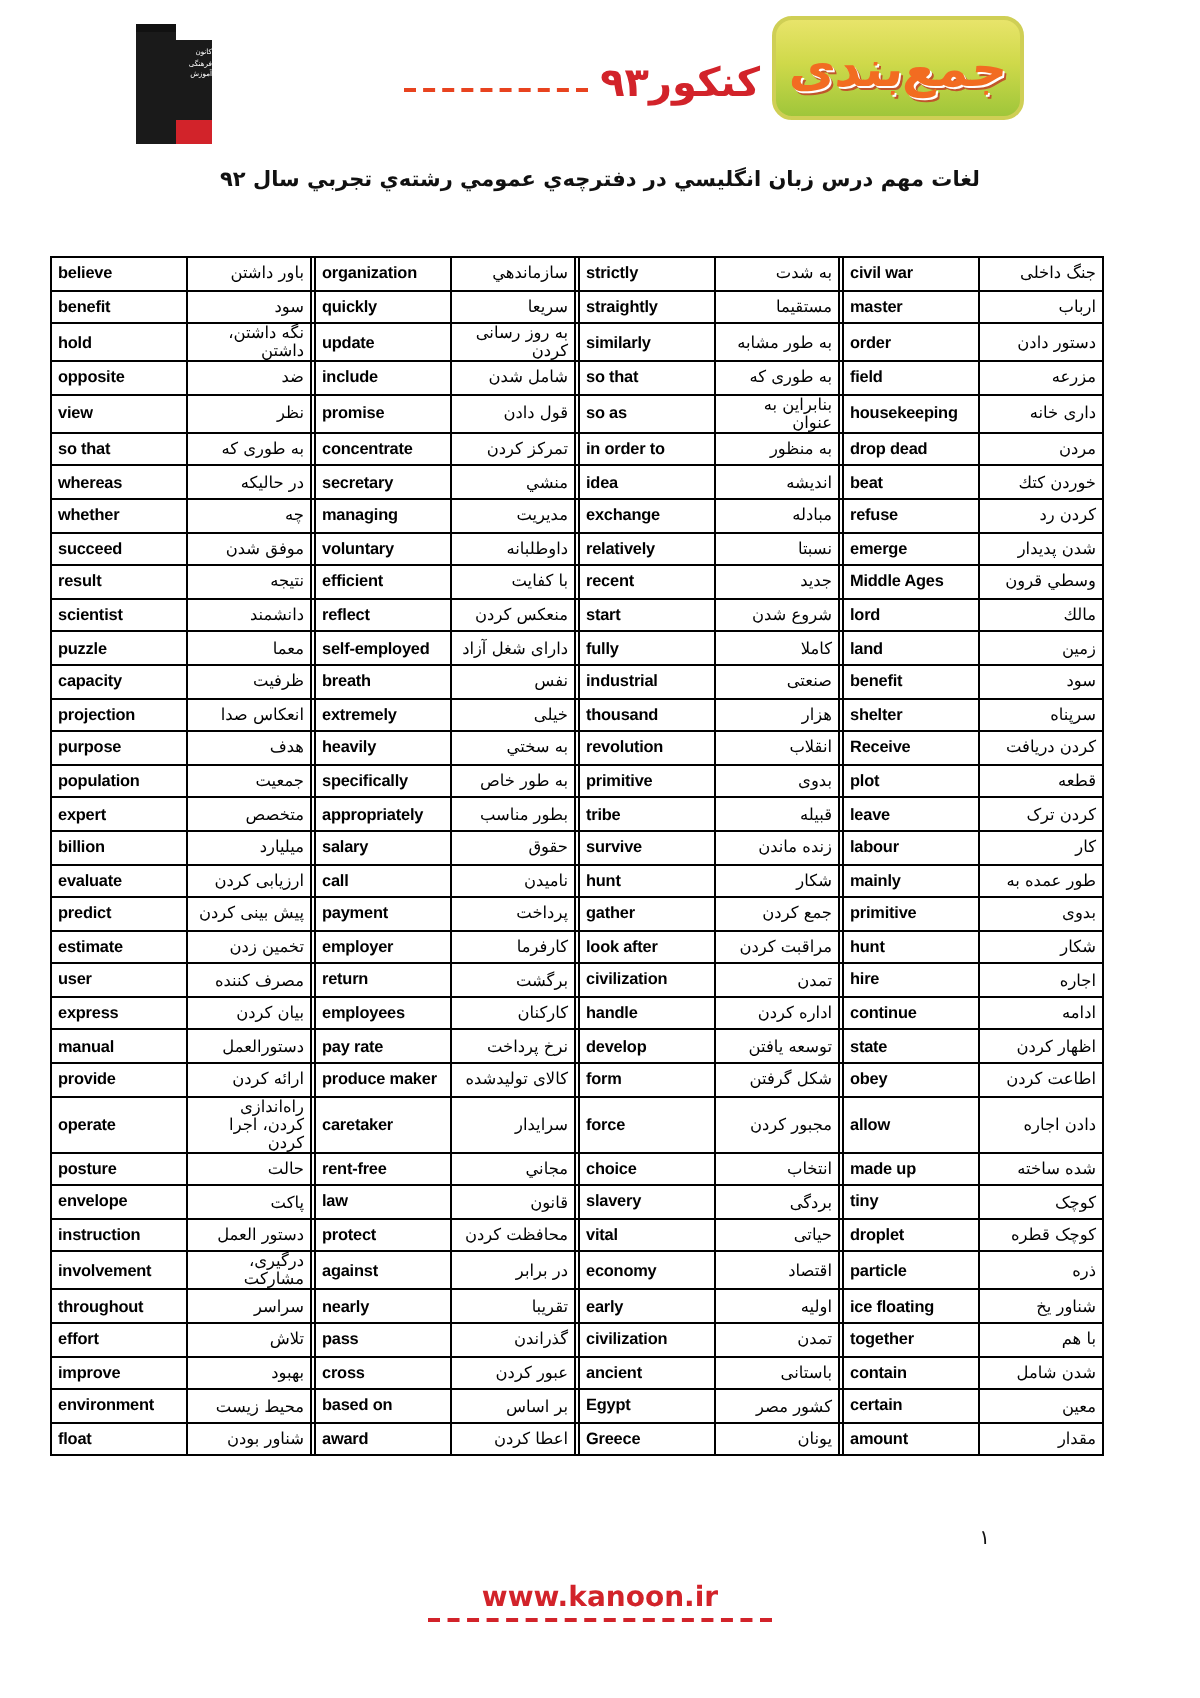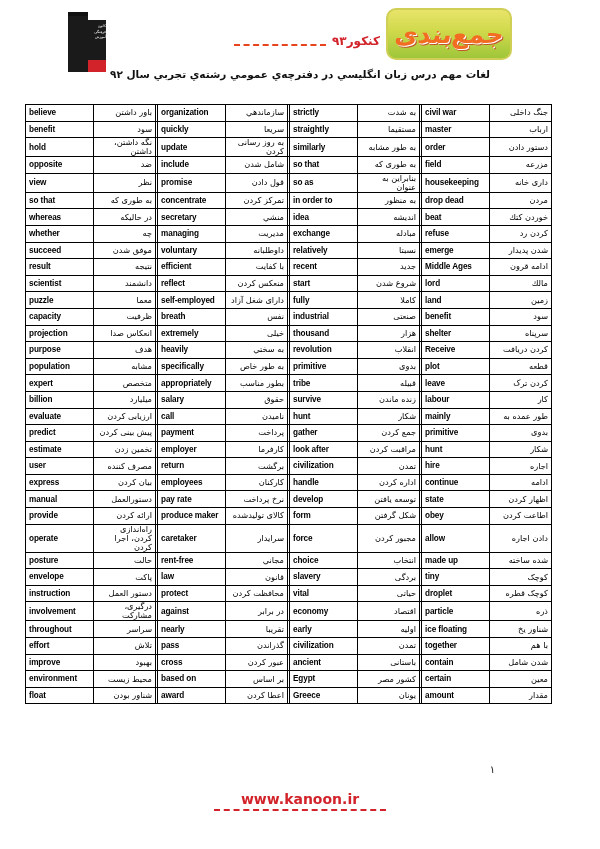--- a/index.html
+++ b/index.html
@@ -76,21 +76,21 @@
   }
   .dashed-rule {
     width: 92px;
     height: 0;
     border-top: 2px dashed #e8431f;
     margin-right: 6px;
     margin-top: 22px;
   }
   .konkoor-year {
     font-family: "DejaVu Sans", sans-serif;
-    font-size: 12px;
+    font-size: 20px;
     font-weight: bold;
     color: #d2232a;
     direction: rtl;
     margin-top: 14px;
     margin-right: 6px;
     white-space: nowrap;
     text-align: right;
   }
   .jambandi-badge {
     width: 122px;
@@ -112,34 +112,34 @@
     text-shadow: 1px 1px 0 #ffffff, 2px 2px 0 #c0562a;
     letter-spacing: -1px;
     transform: skewX(-6deg);
     white-space: nowrap;
   }
 
   .sheet-title {
     position: absolute;
     left: 0;
     right: 0;
-    top: 68px;
+    top: 84px;
     text-align: center;
     direction: rtl;
     font-family: "DejaVu Sans", sans-serif;
     font-size: 10.5px;
     font-weight: bold;
     color: #111;
   }
 
   
   .table-area {
     position: absolute;
     left: 25px;
-    top: 104px;
+    top: 128px;
     width: 494px;
   }
   table.vocab {
     border-collapse: collapse;
     width: 100%;
     table-layout: fixed;
   }
   table.vocab td {
     border: 1px solid #000000;
     padding: 0 3px;
@@ -370,21 +370,21 @@
           <td class="en">result</td>
           <td class="fa">نتیجه</td>
           <td class="gap"></td>
           <td class="en">efficient</td>
           <td class="fa">با کفایت</td>
           <td class="gap"></td>
           <td class="en">recent</td>
           <td class="fa">جدید</td>
           <td class="gap"></td>
           <td class="en">Middle Ages</td>
-          <td class="fa">ادامه قرون</td>
+          <td class="fa">وسطي قرون</td>
         </tr>
         <tr>
           <td class="en">scientist</td>
           <td class="fa">دانشمند</td>
           <td class="gap"></td>
           <td class="en">reflect</td>
           <td class="fa">منعکس کردن</td>
           <td class="gap"></td>
           <td class="en">start</td>
           <td class="fa">شروع شدن</td>
@@ -439,21 +439,21 @@
           <td class="fa">به سختي</td>
           <td class="gap"></td>
           <td class="en">revolution</td>
           <td class="fa">انقلاب</td>
           <td class="gap"></td>
           <td class="en">Receive</td>
           <td class="fa">کردن دریافت</td>
         </tr>
         <tr>
           <td class="en">population</td>
-          <td class="fa">مشابه</td>
+          <td class="fa">جمعیت</td>
           <td class="gap"></td>
           <td class="en">specifically</td>
           <td class="fa">به طور خاص</td>
           <td class="gap"></td>
           <td class="en">primitive</td>
           <td class="fa">بدوی</td>
           <td class="gap"></td>
           <td class="en">plot</td>
           <td class="fa">قطعه</td>
         </tr>

